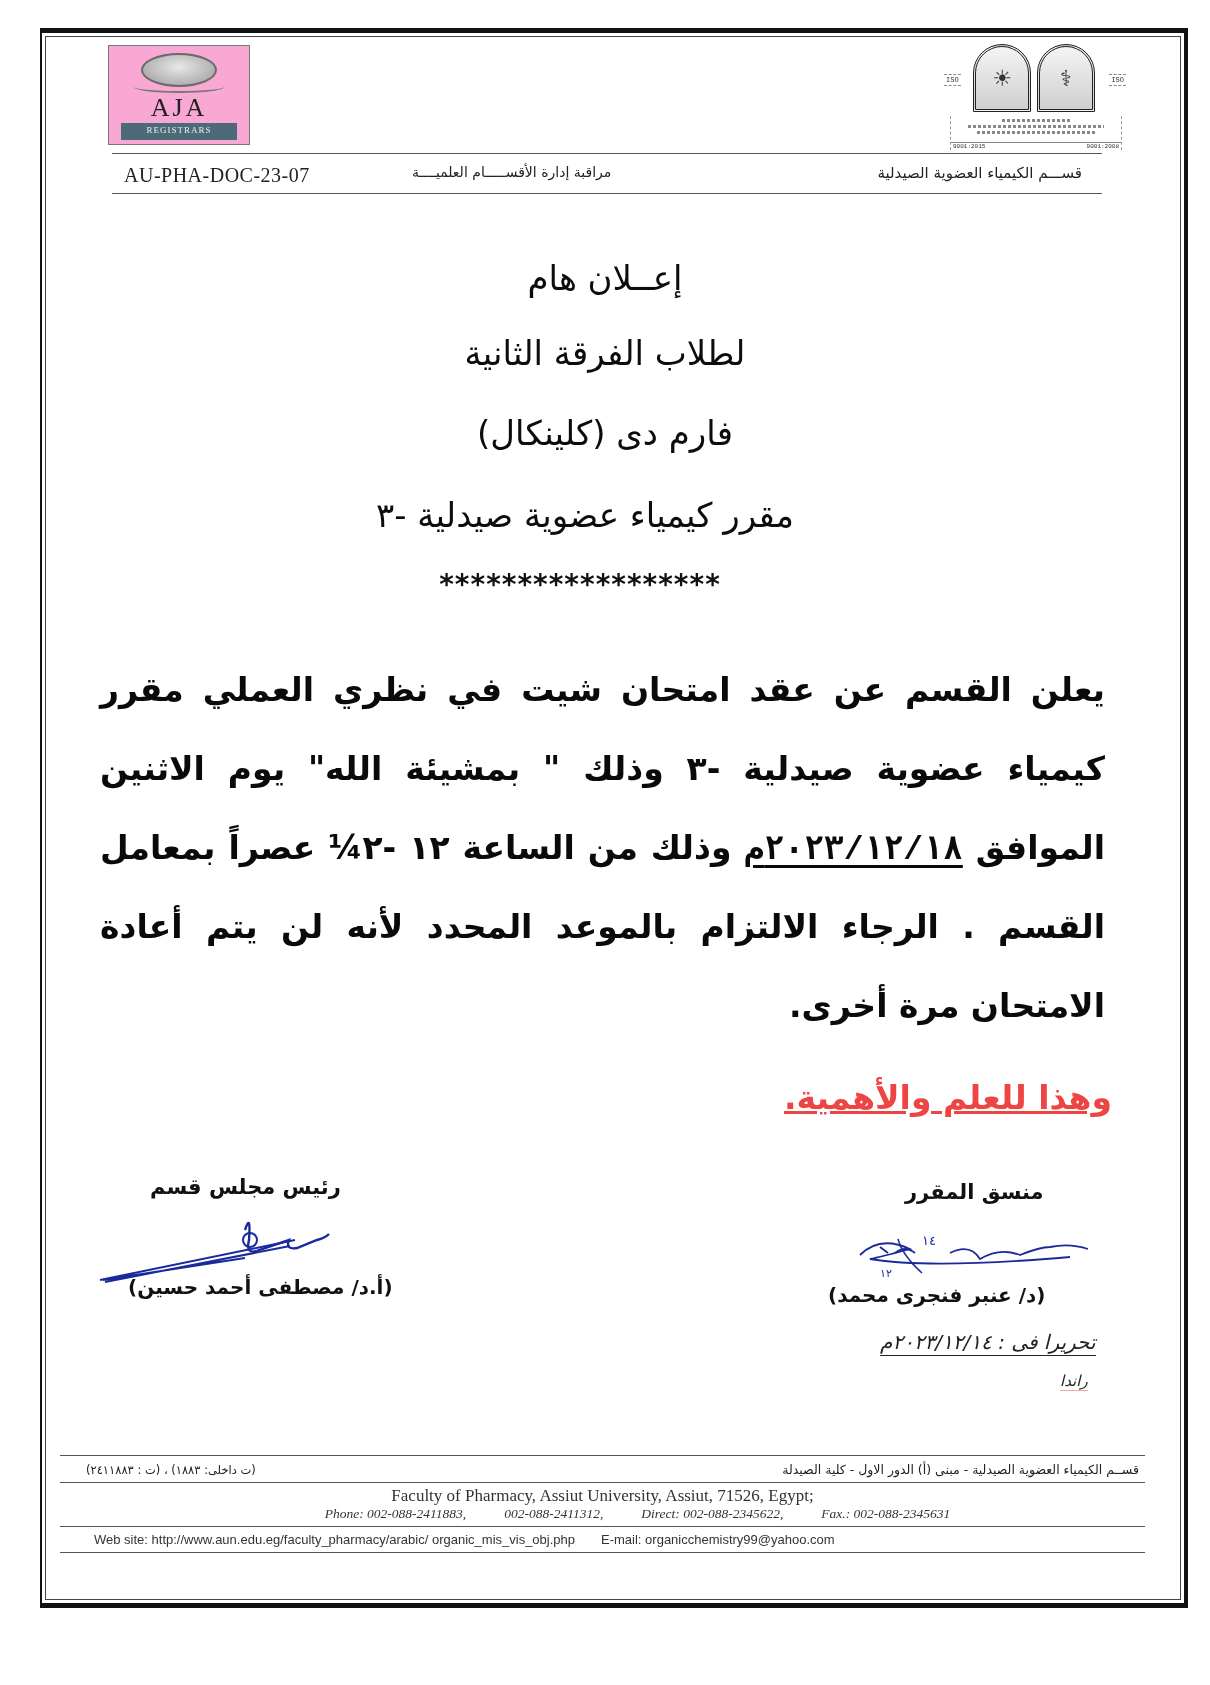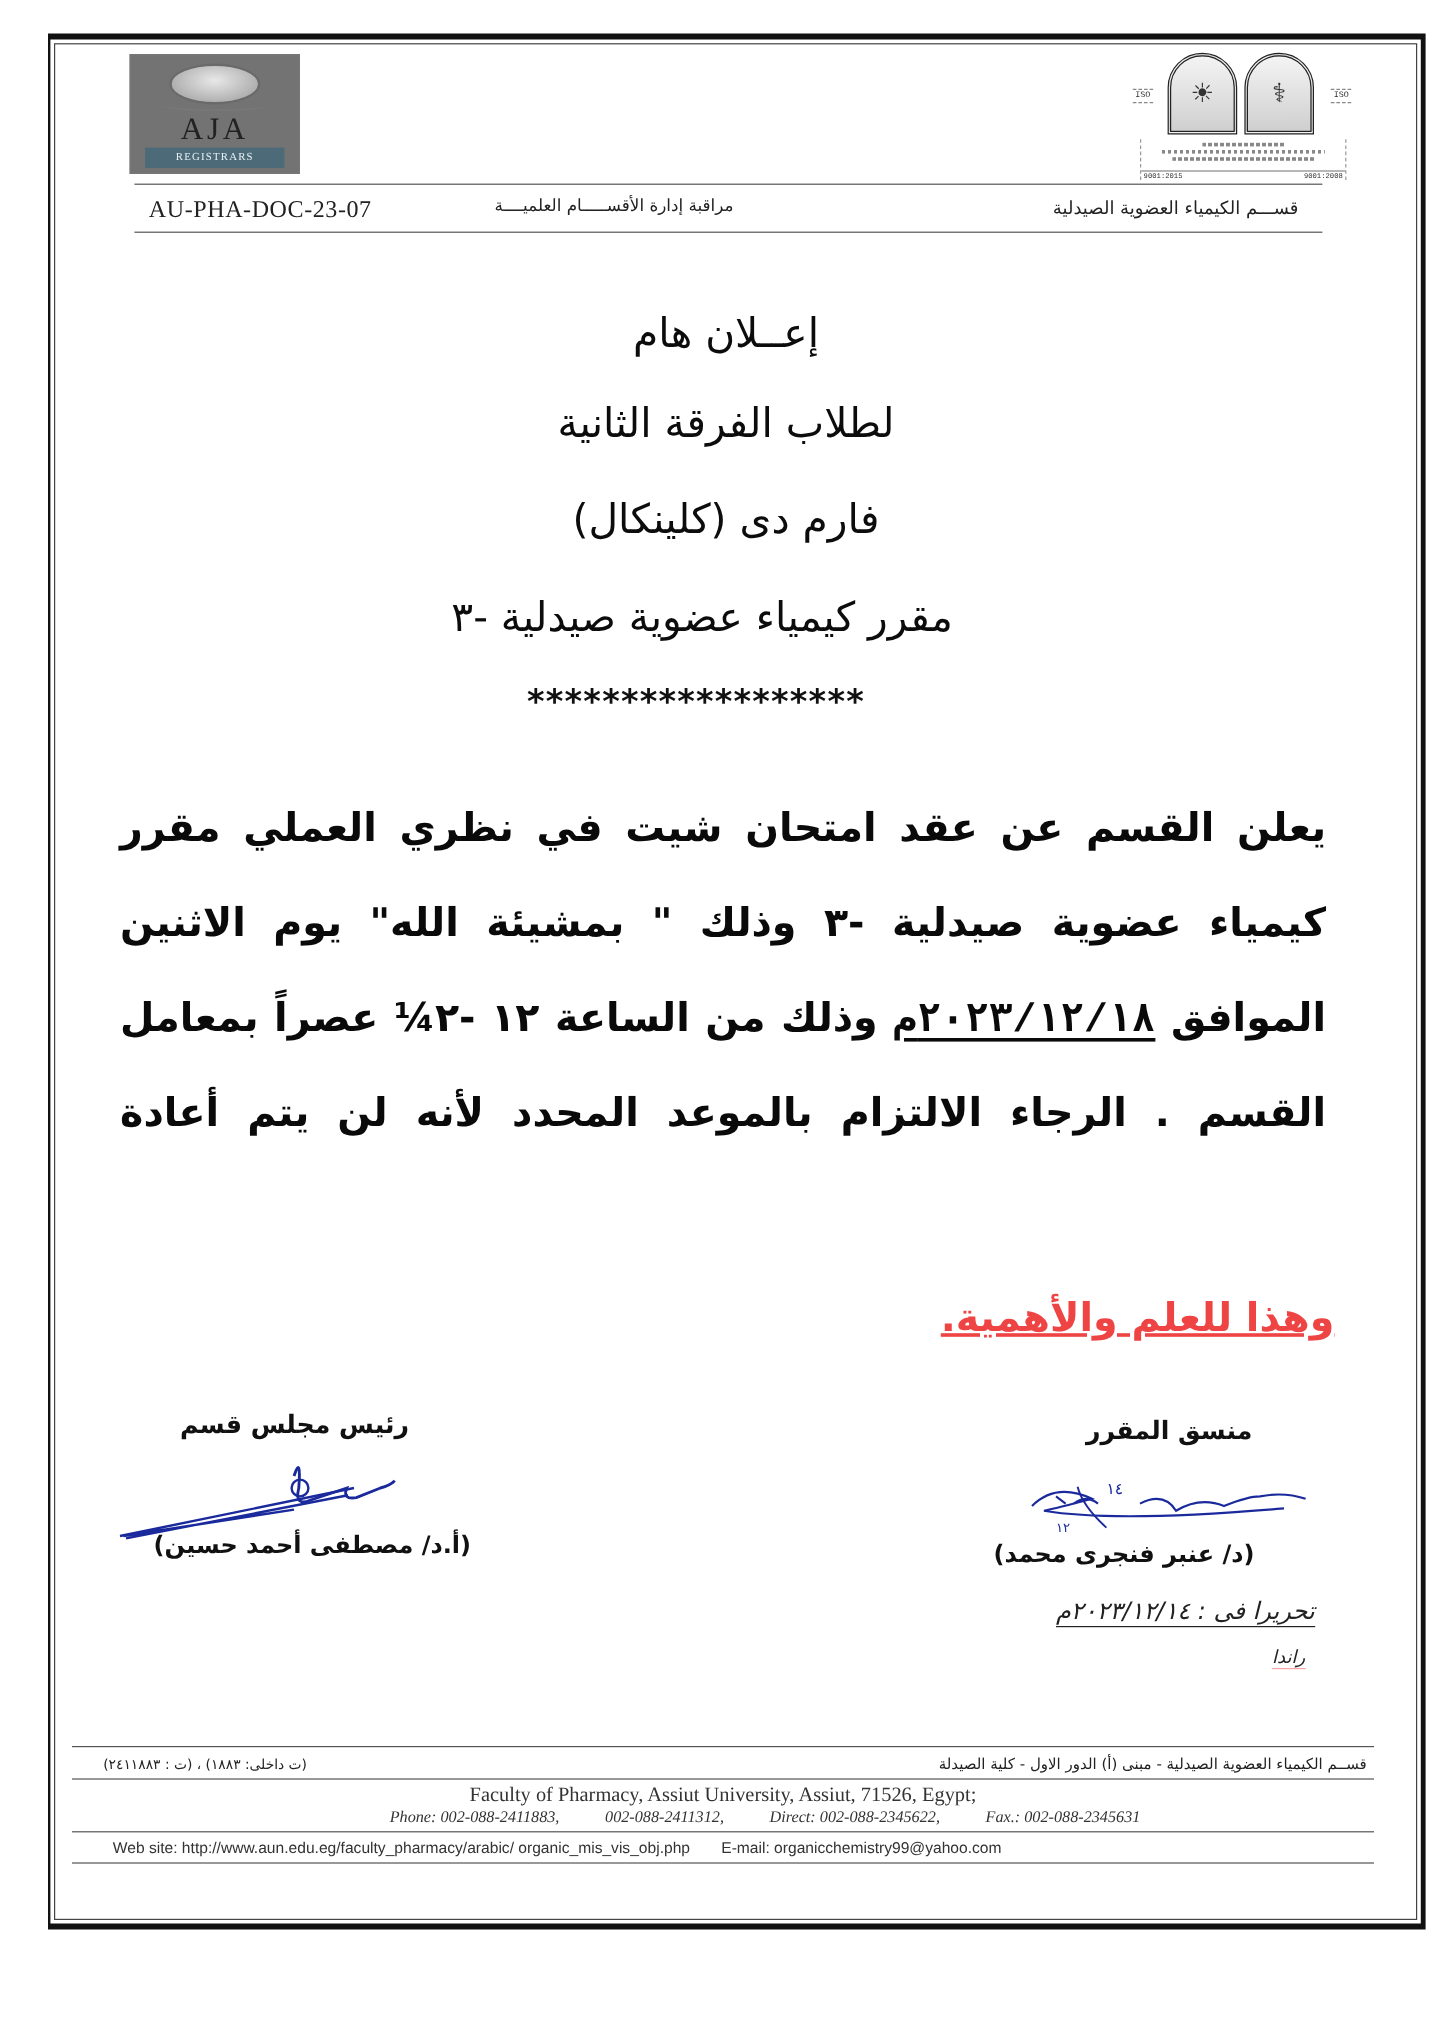--- a/index.html
+++ b/index.html
@@ -41,21 +41,21 @@
       top: 45px;
       width: 142px;
       height: 100px;
       border: 1px solid #777;
       box-sizing: border-box;
       display: flex;
       flex-direction: column;
       align-items: center;
       justify-content: flex-end;
       padding: 4px;
-      background: #737373;
+      background: #f9a8d4;
     }
     .logo-left .globe {
       width: 72px;
       height: 30px;
       border-radius: 50%;
       border: 2px solid #6a6a6a;
       position: relative;
       margin-bottom: 2px;
       background: radial-gradient(ellipse at 50% 40%, #e8e8e8, #999);
     }
@@ -435,20 +435,21 @@
 <div class="title-line t2">لطلاب الفرقة الثانية</div>
 <div class="title-line t3">فارم دى (كلينكال)</div>
 <div class="title-line t4">مقرر كيمياء عضوية صيدلية -٣</div>
 <div class="stars">******************</div>
 
 <div class="body-text">
   <span class="body-line">يعلن القسم عن  عقد امتحان شيت في نظري العملي مقرر</span>
   <span class="body-line">كيمياء عضوية صيدلية -٣ وذلك " بمشيئة الله"  يوم  الاثنين</span>
   <span class="body-line"><span>الموافق </span><span class="u">٢٠٢٣/١٢/١٨م</span><span>  وذلك من الساعة ١٢ -٢¼ عصراً  بمعامل</span></span>
   <span class="body-line">القسم . الرجاء الالتزام بالموعد المحدد لأنه لن يتم أعادة</span>
+  <span class="body-line last">الامتحان مرة  أخرى.</span>
 </div>
 <div class="closing">وهذا للعلم والأهمية.</div>
 
 <div class="sig-label sig-left-label">رئيس مجلس قسم</div>
 <svg class="signature-svg sig-left-svg" viewBox="0 0 260 80">
   <path d="M5 70 L200 30 M10 72 L195 36 M8 70 L150 48" stroke="#1a2a9c" stroke-width="2" fill="none"></path>
   <path d="M150 20 q6 -18 4 10 q-4 16 10 10 l30 -10 q-4 10 8 8 l20 -8 q8 -2 12 -6" stroke="#1a2a9c" stroke-width="2.4" fill="none"></path>
   <circle cx="155" cy="30" r="7" stroke="#1a2a9c" stroke-width="2" fill="none"></circle>
 </svg>
 <div class="sig-name sig-left-name">(أ.د/ مصطفى أحمد حسين)</div>

